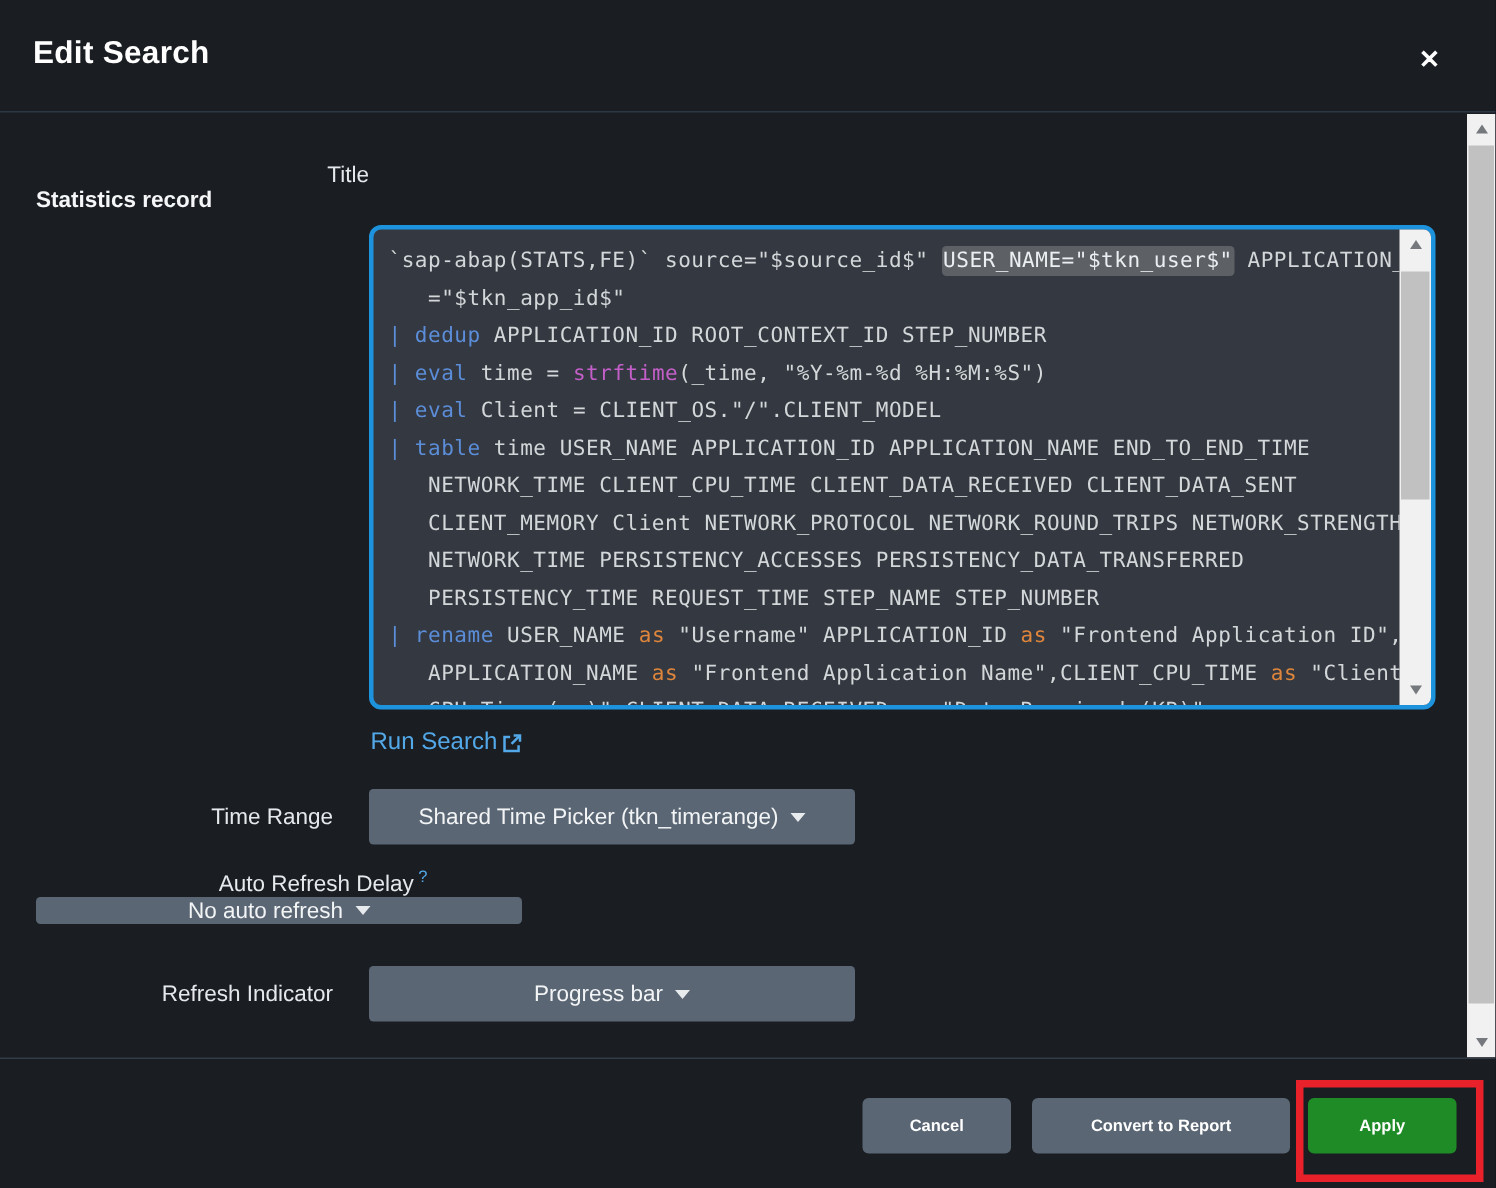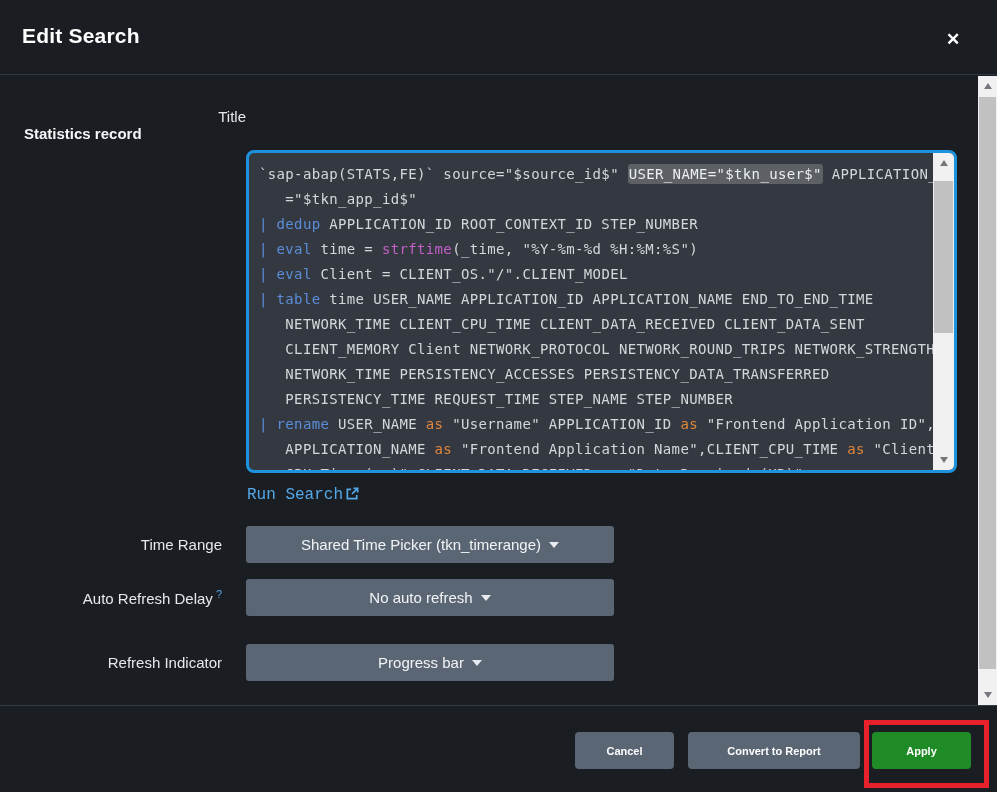--- a/index.html
+++ b/index.html
@@ -55,30 +55,30 @@
   .tri-down{width:0;height:0;border-left:4px solid transparent;border-right:4px solid transparent;border-top:6px solid #75797d;}
   .sb-thumb{position:absolute;left:1px;right:1px;background:#c1c1c1;}
   .editor-sb{position:absolute;top:0;right:0;bottom:0;width:21px;border-radius:0 5px 5px 0;}
   .editor-sb .sb-thumb{top:28px;height:152px;}
   .dialog-sb{position:absolute;top:0;right:0;width:19px;height:629px;}
   .dialog-sb .sb-btn.up{top:2px;}
   .dialog-sb .sb-btn.down{bottom:2px;}
   .dialog-sb .sb-thumb{top:21px;height:572px;}
 
   
-  .run-search{position:absolute;left:247px;top:410px;display:flex;align-items:flex-start;gap:2px;
-    color:var(--link-blue);font-size:16px;cursor:pointer;text-decoration:none;font-family:Liberation Mono, monospace;}
+  .run-search{position:absolute;left:247px;top:410px;display:flex;align-items:center;gap:2px;
+    color:var(--link-blue);font-size:16px;cursor:pointer;text-decoration:none;}
   .ext-icon{width:15px;height:15px;display:block;}
 
   
   .drop-row{align-items:center;height:37px;}
   .row-timerange{top:450px;}
-  .row-autorefresh{top:503px;}
+  .row-autorefresh{top:503px;flex-direction:column;}
   .row-indicator{top:568px;}
-  .dropdown{margin-left:24px;width:368px;height:37px;background:var(--button-gray);border:none;border-radius:3px;
+  .dropdown{margin-left:24px;width:324px;height:37px;background:var(--button-gray);border:none;border-radius:3px;
     color:#f2f4f6;font-family:"Liberation Sans",sans-serif;font-size:15px;display:flex;align-items:center;justify-content:center;
     gap:8px;cursor:pointer;}
   .caret{width:0;height:0;border-left:5px solid transparent;border-right:5px solid transparent;border-top:6px solid #e8ebee;}
 
   
   .footer{position:absolute;left:0;right:0;top:705px;height:87px;border-top:1px solid #323c46;background:#1a1d22;}
   .btn{position:absolute;top:26px;height:37px;border:none;border-radius:4px;background:var(--button-gray);
     color:#ffffff;font-family:"Liberation Sans",sans-serif;font-size:11px;font-weight:600;cursor:pointer;}
   .btn-cancel{left:575px;width:99px;}
   .btn-convert{left:688px;width:172px;}

